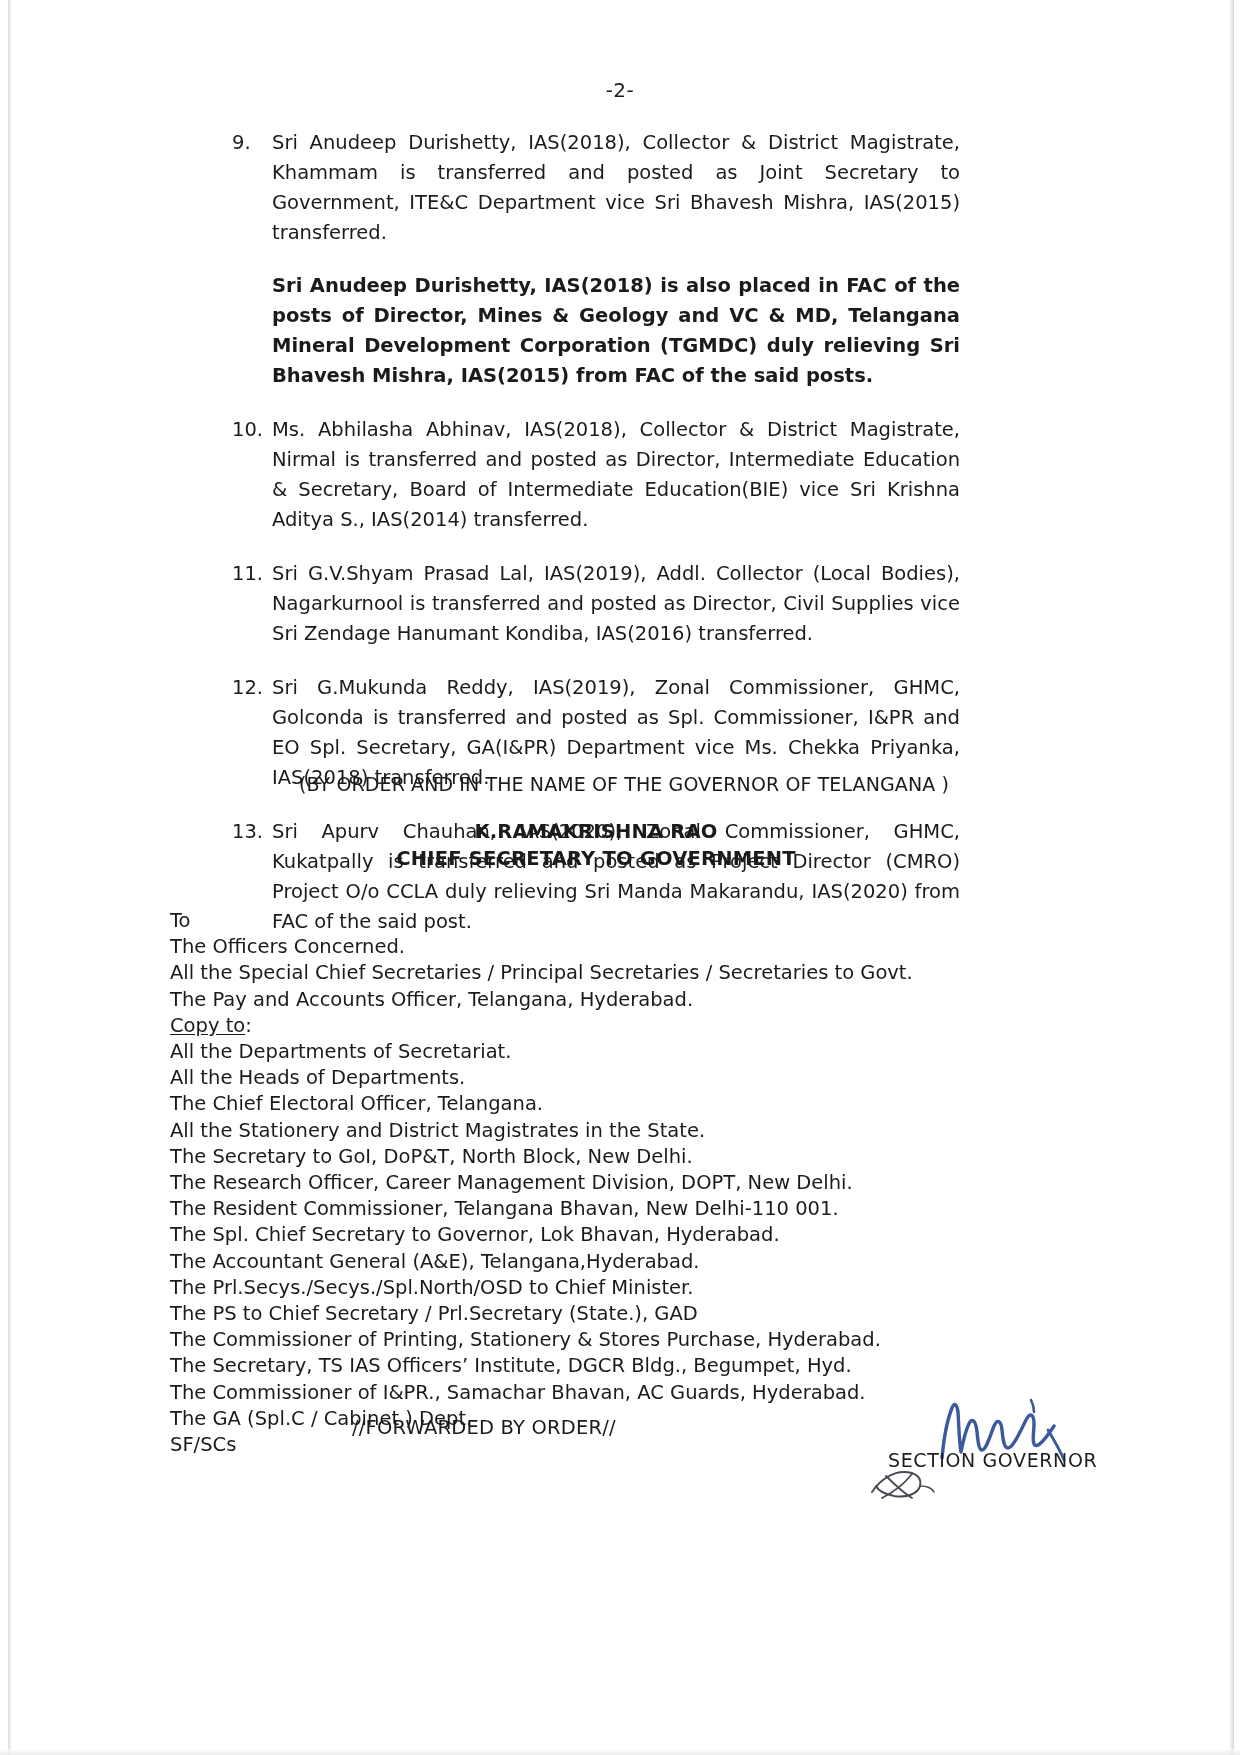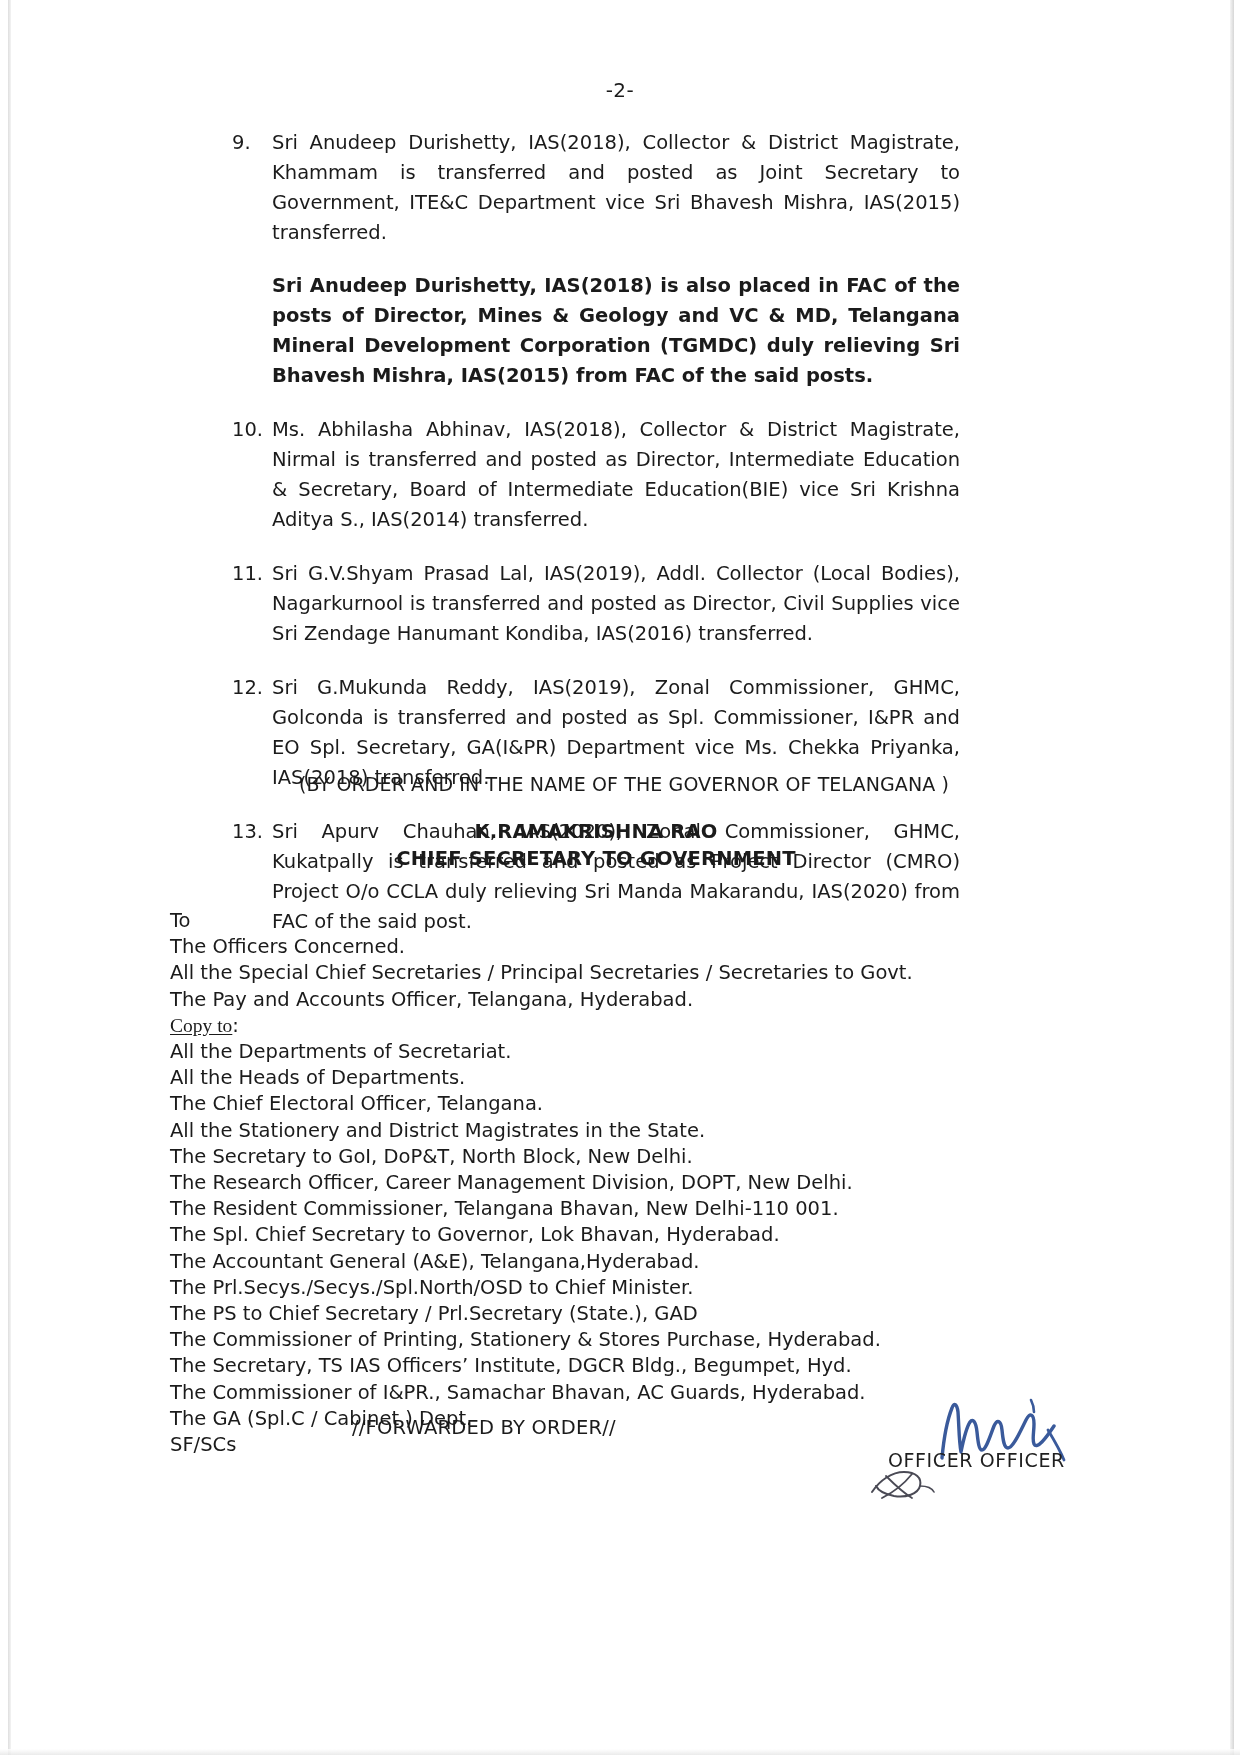--- a/index.html
+++ b/index.html
@@ -115,21 +115,20 @@
     top: 908px;
     left: 170px;
     width: 900px;
     font-size: 19.5px;
     line-height: 26.2px;
   }
   .dist-line { white-space: nowrap; }
   .dist-line.underlined .u {
     text-decoration: underline;
     text-underline-offset: 2px;
-    font-family: Liberation Serif, serif;
   }
 
   .forwarded {
     position: absolute;
     top: 1416px;
     left: 352px;
     font-size: 19.5px;
     letter-spacing: .2px;
   }
 
@@ -249,15 +248,15 @@
     <path d="M118 38 C124 48, 130 58, 134 68" fill="none" stroke="#3a5a9b" stroke-width="2.8" stroke-linecap="round"></path>
   </svg>
 
   <svg class="signature-stamp" viewBox="0 0 70 46" aria-hidden="true">
     <path d="M6 30 C14 18, 26 10, 38 10 C50 10, 56 16, 54 24 C52 32, 40 36, 28 34 C18 32, 12 28, 10 24" fill="none" stroke="#4a4a55" stroke-width="2" stroke-linecap="round"></path>
     <path d="M20 14 C28 22, 36 30, 46 36" fill="none" stroke="#4a4a55" stroke-width="1.8" stroke-linecap="round"></path>
     <path d="M46 12 C38 22, 28 30, 16 36" fill="none" stroke="#4a4a55" stroke-width="1.8" stroke-linecap="round"></path>
     <path d="M54 24 C60 24, 66 26, 68 30" fill="none" stroke="#4a4a55" stroke-width="1.6" stroke-linecap="round"></path>
   </svg>
 
-  <div class="section-officer">OFFICER OFFICER</div>
+  <div class="section-officer">SECTION GOVERNOR</div>
 
 </div>
 
 </body></html>

